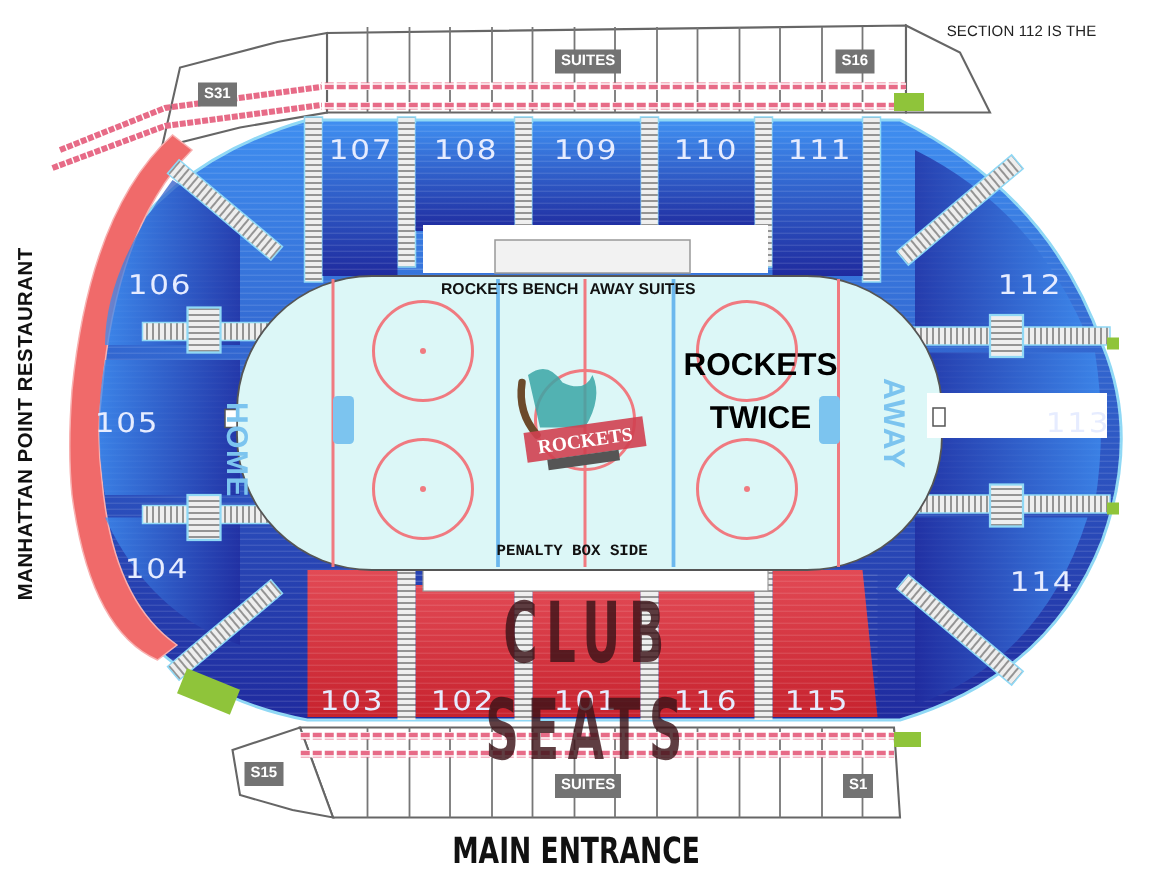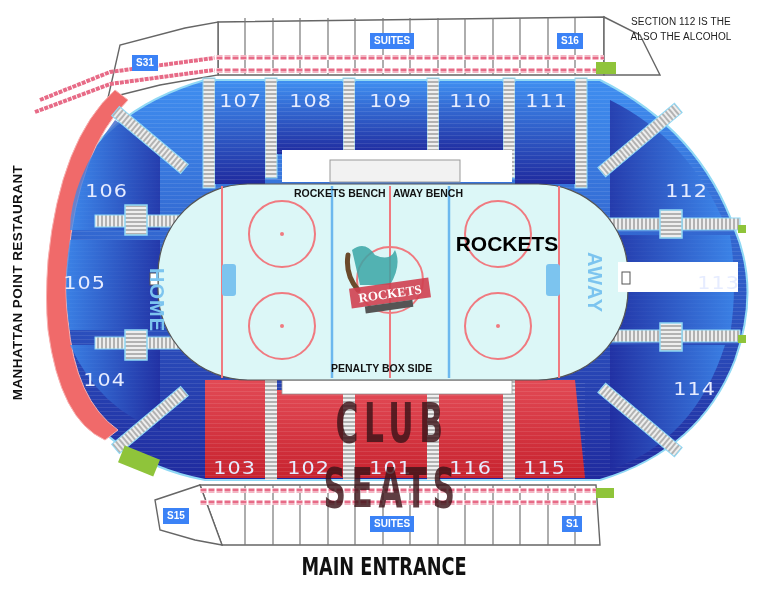--- a/index.html
+++ b/index.html
@@ -1,21 +1,21 @@
 <!DOCTYPE html>
 <html><head>
 <meta charset="utf-8">
 <style>
   html,body{margin:0;padding:0;background:#ffffff;}
   body{width:768px;height:593px;position:relative;overflow:hidden;font-family:"Liberation Sans","DejaVu Sans",sans-serif;}
   .map{position:absolute;left:0;top:0;width:768px;height:593px;}
   .note{position:absolute;left:604px;top:14px;width:154px;text-align:center;font-weight:normal;font-size:10px;line-height:15px;color:#222;letter-spacing:0.1px;}
   .side-label{position:absolute;left:-163px;top:275px;width:360px;text-align:center;transform:rotate(-90deg);font-weight:bold;font-size:13.5px;color:#111;letter-spacing:0.4px;}
   .main-entrance{position:absolute;left:0;top:553px;width:768px;text-align:center;font-family:"DejaVu Sans Condensed","DejaVu Sans",sans-serif;font-weight:bold;font-size:24px;color:#111;transform:scaleX(0.82);}
-  .tag{position:absolute;background:#3b82f6;color:#fff;font-weight:bold;font-size:10px;padding:2px 4px;line-height:12px;}
+  .tag{position:absolute;background:#737373;color:#fff;font-weight:bold;font-size:10px;padding:2px 4px;line-height:12px;}
   .sec{position:absolute;color:#e6ecff;font-size:18px;letter-spacing:1px;font-family:"DejaVu Sans","Liberation Sans",sans-serif;font-weight:normal;transform:scaleX(1.15);}
   .bench{position:absolute;font-weight:bold;font-size:10.5px;color:#111;}
   .promo{position:absolute;left:432px;top:226px;width:150px;text-align:center;font-weight:bold;font-size:21px;line-height:35px;color:#000;}
   .club{position:absolute;left:222px;top:390px;width:340px;text-align:center;font-family:"DejaVu Sans Condensed","DejaVu Sans",sans-serif;font-weight:bold;font-size:56px;color:rgba(60,20,25,0.82);letter-spacing:9px;transform:scaleX(0.62);transform-origin:center;}
   .endlabel{position:absolute;color:#7cc4ef;font-weight:bold;font-size:20px;letter-spacing:1px;}
 </style>
 </head>
 <body>
 
 <svg class="map" viewBox="0 0 768 593" width="768" height="593">
@@ -201,21 +201,20 @@
     <path d="M352 250 Q365 240 375 255 Q390 262 395 250 Q402 265 390 285 L360 285 Z" fill="#3aa6a6" opacity="0.85"></path>
     <path d="M348 255 Q345 275 358 290" stroke="#6b4a2b" stroke-width="5" fill="none" stroke-linecap="round"></path>
     <rect x="350" y="283" width="80" height="20" fill="#d04050" transform="rotate(-8 390 293)" opacity="0.9"></rect>
     <text x="390" y="298" text-anchor="middle" font-family="Liberation Serif, serif" font-weight="bold" font-size="13" fill="#fff" transform="rotate(-8 390 293)">ROCKETS</text>
     <rect x="365" y="303" width="48" height="7" fill="#555" transform="rotate(-8 390 306)"></rect>
   </g>
 </svg>
 
 <div class="note">
   <div>SECTION 112 IS THE</div>
-  <div>ALSO THE ALCOHOL</div>
 </div>
 
 <div class="side-label">MANHATTAN POINT RESTAURANT</div>
 <div class="main-entrance">MAIN ENTRANCE</div>
 
 <div class="tag" style="left:370px;top:33px;">SUITES</div>
 <div class="tag" style="left:557px;top:33px;">S16</div>
 <div class="tag" style="left:132px;top:55px;">S31</div>
 <div class="tag" style="left:163px;top:508px;">S15</div>
 <div class="tag" style="left:370px;top:516px;">SUITES</div>
@@ -235,23 +234,24 @@
 
 <div class="sec" style="left:88px;top:180px;">106</div>
 <div class="sec" style="left:66px;top:272px;">105</div>
 <div class="sec" style="left:86px;top:369px;">104</div>
 
 <div class="sec" style="left:668px;top:180px;">112</div>
 <div class="sec" style="left:700px;top:272px;">113</div>
 <div class="sec" style="left:676px;top:378px;">114</div>
 
 <div class="bench" style="left:294px;top:187px;text-align:right;">ROCKETS BENCH</div>
-<div class="bench" style="left:393px;top:187px;">AWAY BENCH</div>
-<div class="bench" style="left:331px;top:362px;">PENALTY BOX SIDE</div>
+<div class="bench" style="left:393px;top:187px;">AWAY SUITES</div>
+<div class="bench" style="left:331px;top:362px;font-family:Liberation Mono, monospace;">PENALTY BOX SIDE</div>
 
 <div class="endlabel" style="left:168px;top:268px;transform:rotate(90deg);transform-origin:left top;">HOME</div>
 <div class="endlabel" style="left:606px;top:252px;transform:rotate(90deg);transform-origin:left top;">AWAY</div>
 
 <div class="promo">
   <div>ROCKETS</div>
+  <div>TWICE</div>
 </div>
 
 <div class="club">CLUB SEATS</div>
 
 </body></html>

